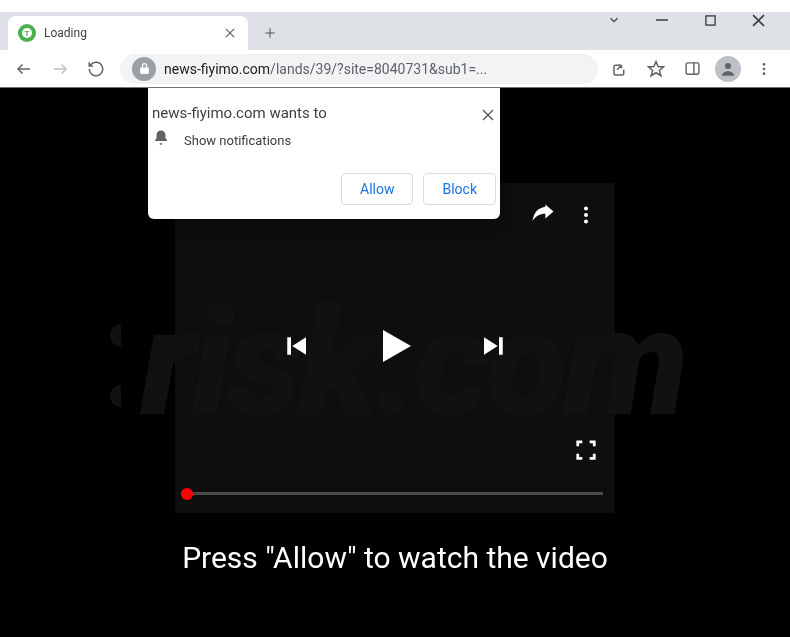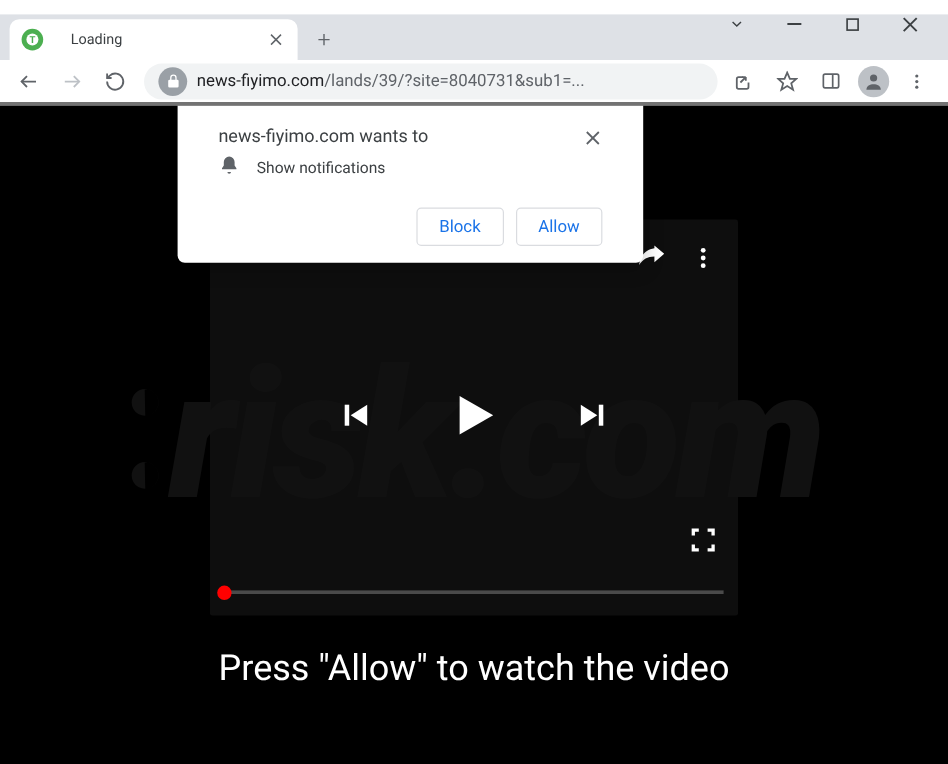--- a/index.html
+++ b/index.html
@@ -6,30 +6,30 @@
 body { width: 790px; height: 637px; background: #fff; overflow: hidden; position: relative; }
 
 
 .titlebar { height: 12px; background: #fff; }
 
 
 .tabstrip { height: 38px; background: #dee1e6; display: flex; align-items: flex-end; padding-left: 8px; }
 .tab { background: #fff; height: 34px; width: 240px; border-radius: 8px 8px 0 0; display: flex; align-items: center; padding: 0 10px; gap: 8px; position: relative; }
 .favicon { width: 18px; height: 18px; border-radius: 50%; background: #4caf50; display: flex; align-items: center; justify-content: center; }
 .favicon-inner { width: 10px; height: 10px; border-radius: 50%; background: #fff; color: #4caf50; font-size: 8px; font-weight: bold; display: flex; align-items: center; justify-content: center; }
-.tab-title { font-size: 12px; color: #3c4043; flex: 1; margin-left: 15px; }
+.tab-title { font-size: 12px; color: #3c4043; flex: 1; }
 .tab-close { width: 16px; height: 16px; display: flex; align-items: center; justify-content: center; color: #5f6368; cursor: pointer; }
 .newtab { width: 28px; height: 28px; display: flex; align-items: center; justify-content: center; margin-left: 8px; margin-bottom: 3px; color: #5f6368; cursor: pointer; }
 
 
 .wincontrols { position: absolute; top: 0; right: 0; height: 40px; display: flex; align-items: center; gap: 24px; padding-right: 20px; }
 .wincontrols > div { width: 24px; height: 24px; display: flex; align-items: center; justify-content: center; color: #3c4043; cursor: pointer; }
 
 
-.toolbar { height: 38px; background: #fff; display: flex; align-items: center; padding: 0 8px; gap: 4px; border-bottom: 3px solid #737373; }
+.toolbar { height: 38px; background: #fff; display: flex; align-items: center; padding: 0 8px; gap: 4px; border-bottom: 1px solid #737373; }
 .navbtn { width: 32px; height: 32px; display: flex; align-items: center; justify-content: center; color: #5f6368; border-radius: 50%; cursor: pointer; }
 .navbtn.disabled { color: #bdc1c6; }
 .omnibox { flex: 1; height: 30px; background: #f1f3f4; border-radius: 15px; display: flex; align-items: center; padding: 0 12px; gap: 8px; margin: 0 4px; }
 .lock-wrap { width: 24px; height: 24px; background: #9aa0a6; border-radius: 50%; display: flex; align-items: center; justify-content: center; }
 .url { font-size: 14px; color: #5f6368; white-space: nowrap; overflow: hidden; }
 .url .domain { color: #202124; }
 .actions { display: flex; align-items: center; gap: 8px; padding-right: 4px; }
 .actbtn { width: 28px; height: 28px; display: flex; align-items: center; justify-content: center; color: #5f6368; cursor: pointer; }
 .avatar { width: 26px; height: 26px; background: #bdc1c6; border-radius: 50%; display: flex; align-items: center; justify-content: center; }
 
@@ -47,21 +47,21 @@
 .player-center { position: absolute; top: 50%; left: 50%; transform: translate(-50%, -50%); display: flex; align-items: center; gap: 60px; }
 .prev-icon, .next-icon, .play-icon { color: #fff; cursor: pointer; }
 .fullscreen-icon { position: absolute; right: 18px; bottom: 48px; color: #fff; cursor: pointer; }
 .progress { position: absolute; left: 12px; right: 12px; bottom: 18px; height: 3px; background: rgba(255,255,255,0.25); }
 .progress-dot { position: absolute; left: 0; top: 50%; transform: translate(-50%, -50%); width: 12px; height: 12px; background: #f00; border-radius: 50%; }
 
 
 .caption { position: absolute; left: 0; right: 0; bottom: 62px; text-align: center; color: #fff; font-size: 30px; }
 
 
-.permpopup { position: absolute; left: 148px; top: 0; width: 388px; background: #fff; border-radius: 0 0 6px 6px; box-shadow: 0 4px 16px rgba(0,0,0,0.25); padding: 16px 34px 14px; z-index: 10; }
+.permpopup { position: absolute; left: 148px; top: 0; width: 352px; background: #fff; border-radius: 0 0 6px 6px; box-shadow: 0 4px 16px rgba(0,0,0,0.25); padding: 16px 4px 14px; z-index: 10; }
 .perm-head { display: flex; justify-content: space-between; align-items: flex-start; }
 .perm-title { font-size: 15px; color: #3c4043; }
 .perm-close { color: #5f6368; cursor: pointer; padding: 2px; }
 .perm-row { display: flex; align-items: center; gap: 14px; margin-top: 2px; }
 .perm-bell { color: #5f6368; }
 .perm-text { font-size: 13px; color: #3c4043; }
 .perm-btns { display: flex; justify-content: flex-end; gap: 10px; margin-top: 22px; }
 .perm-btn { border: 1px solid #dadce0; background: #fff; color: #1a73e8; font-size: 14px; padding: 7px 18px; border-radius: 4px; cursor: pointer; }
 </style>
 </head>
@@ -244,18 +244,18 @@
     </div>
     <div class="perm-row">
       <div class="perm-bell">
         <svg width="18" height="18" viewBox="0 0 24 24" fill="currentColor">
             <path d="M12 2a6 6 0 0 0-6 6v4l-2 3v1h16v-1l-2-3V8a6 6 0 0 0-6-6z M10 19a2 2 0 0 0 4 0z"></path>
           </svg>
       </div>
       <div class="perm-text">Show notifications</div>
     </div>
     <div class="perm-btns">
+      <button class="perm-btn">Allow</button>
       <button class="perm-btn">Block</button>
-      <button class="perm-btn">Allow</button>
     </div>
   </div>
 
 </div>
 
 </body></html>

